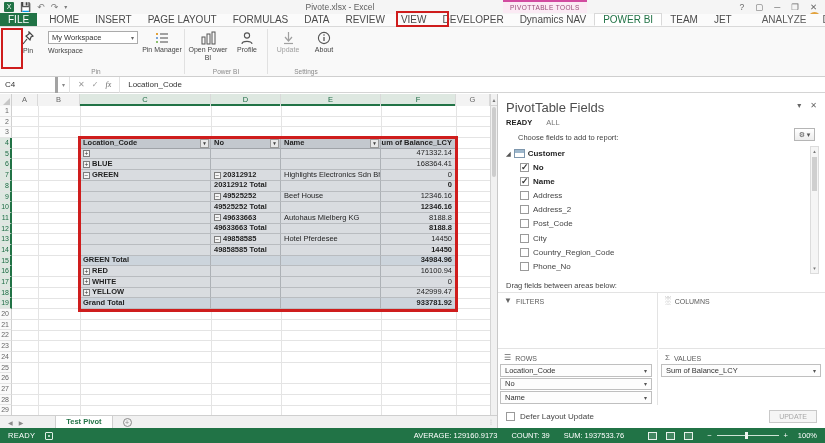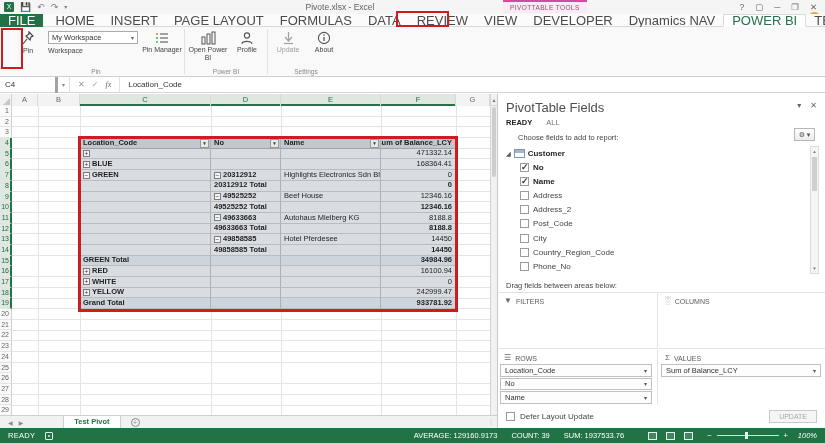--- a/index.html
+++ b/index.html
@@ -16,21 +16,21 @@
   .ctx-label { position:absolute; left:503px; top:0; height:13px; padding:2px 7px 0 7px; background:#fbeaf4;
     border-top:2px solid #d24ba0; font-size:6.5px; letter-spacing:.4px; color:#9a4a78; }
   .winctl { position:absolute; right:8px; top:2px; display:flex; gap:11px; font-size:8.5px; color:#666; }
   .userbar { position:absolute; right:22px; top:15px; font-size:8px; color:#444; }
   .avatar { position:absolute; right:4px; top:12px; width:13px; height:13px; border-radius:50%; background:#e2a23c; overflow:hidden; }
   .avatar:before { content:""; position:absolute; left:4px; top:2px; width:5px; height:5px; border-radius:50%; background:#fff; }
   .avatar:after  { content:""; position:absolute; left:2px; top:8px; width:9px; height:6px; border-radius:50% 50% 0 0; background:#fff; }
 
   
   .tabrow { position:absolute; left:0; top:14px; width:825px; height:13px; background:#fbfbfb;
-    border-bottom:1px solid #d9d9d9; display:flex; align-items:flex-start; font-size:13px; color:#4a4a4a; }
+    border-bottom:1px solid #d9d9d9; display:flex; align-items:flex-end; font-size:10px; color:#4a4a4a; }
   .rtab { padding:0 8px; line-height:13px; white-space:nowrap; }
   .rtab.file { background:#217346; color:#fff; margin-right:4px; }
   .rtab.selected { background:#fff; color:#217346; border:1px solid #d9d9d9; border-bottom:1px solid #fff; line-height:11px; }
   .rtab.contextual { color:#5a5a5a; }
   .rtab.ctx-first { margin-left:14px; }
 
   
   .ribbon { position:absolute; left:0; top:27px; width:825px; height:50px; background:#f9f9f9; border-bottom:1px solid #cfcfcf; display:flex; padding-left:10px; }
   .rgroup { display:flex; flex-direction:column; height:49px; }
   .rgroup-content { flex:1; display:flex; align-items:flex-start; padding-top:3px; }
@@ -122,36 +122,36 @@
   .chip .arr { margin-left:auto; font-size:6px; color:#555; }
   .aicon { font-size:8px; color:#666; line-height:8px; }
   .defer { position:absolute; left:8px; bottom:7px; display:flex; gap:5px; align-items:center; font-size:8px; color:#444; }
   .defer .cb { width:9px; height:9px; border:1px solid #9a9a9a; background:#fff; }
   .updatebtn { position:absolute; right:8px; bottom:5px; border:1px solid #c9c9c9; background:#f5f5f5; color:#a8a8a8;
     font-size:7px; padding:2px 9px; }
 
   
   .sheetbar { position:absolute; left:0; top:415px; width:497px; height:13px; background:#f1f1f1; border-top:1px solid #cfcfcf; display:flex; align-items:stretch; font-size:7.5px; }
   .navarrows { display:flex; gap:6px; align-items:center; padding:0 8px; color:#8a8a8a; font-size:6px; }
-  .stab { background:#fff; color:#217346; font-weight:bold; padding:0 10px; line-height:12px; border-left:1px solid #cfcfcf; border-right:1px solid #cfcfcf; margin-left:32px; }
+  .stab { background:#fff; color:#217346; font-weight:bold; padding:0 10px; line-height:12px; border-left:1px solid #cfcfcf; border-right:1px solid #cfcfcf; margin-left:24px; }
   .addsheet { width:9px; height:9px; border:1px solid #8a8a8a; border-radius:50%; color:#8a8a8a; font-size:7px; line-height:8px; text-align:center; margin:2px 0 0 10px; }
   .sbar-dots { margin-left:auto; color:#9a9a9a; font-size:6px; line-height:12px; padding-right:3px; }
 
   
   .statusbar { position:absolute; left:0; top:428px; width:825px; height:15px; background:#217346; color:#fff; font-size:7.5px; display:flex; align-items:center; }
   .sb-ready { padding-left:8px; letter-spacing:.3px; }
   .sb-macro { width:8px; height:8px; border:1px solid #dff0e5; margin-left:10px; border-radius:1px; position:relative; }
   .sb-macro:after { content:""; position:absolute; left:2px; top:2px; width:2px; height:2px; background:#dff0e5; border-radius:50%; }
   .sb-stats { margin-left:auto; display:flex; gap:14px; }
   .sb-views { display:flex; gap:9px; margin:0 14px 0 24px; }
   .sb-views span { width:9px; height:8px; border:1px solid #e7f2ea; display:block; background:rgba(255,255,255,.15); }
   .sb-zoom { display:flex; align-items:center; gap:5px; padding-right:8px; }
   .sb-track { width:62px; height:1px; background:#cfe4d6; position:relative; }
   .sb-thumb { position:absolute; left:28px; top:-3px; width:3px; height:7px; background:#eef6f0; }
-  .sb-pct { width:24px; text-align:right;font-style:italic; }
+  .sb-pct { width:24px; text-align:right; }
 
   
   .anno { position:absolute; border:2px solid #cf1d1d; pointer-events:none; z-index:60; }
   #annoTab { left:396px; top:11px; width:53px; height:16px; }
   #annoPin { left:1px; top:28px; width:22px; height:41px; }
   #annoPivot { left:78px; top:136px; width:380px; height:176px; border-width:3px; }
 </style>
 </head>
 <body>
 

